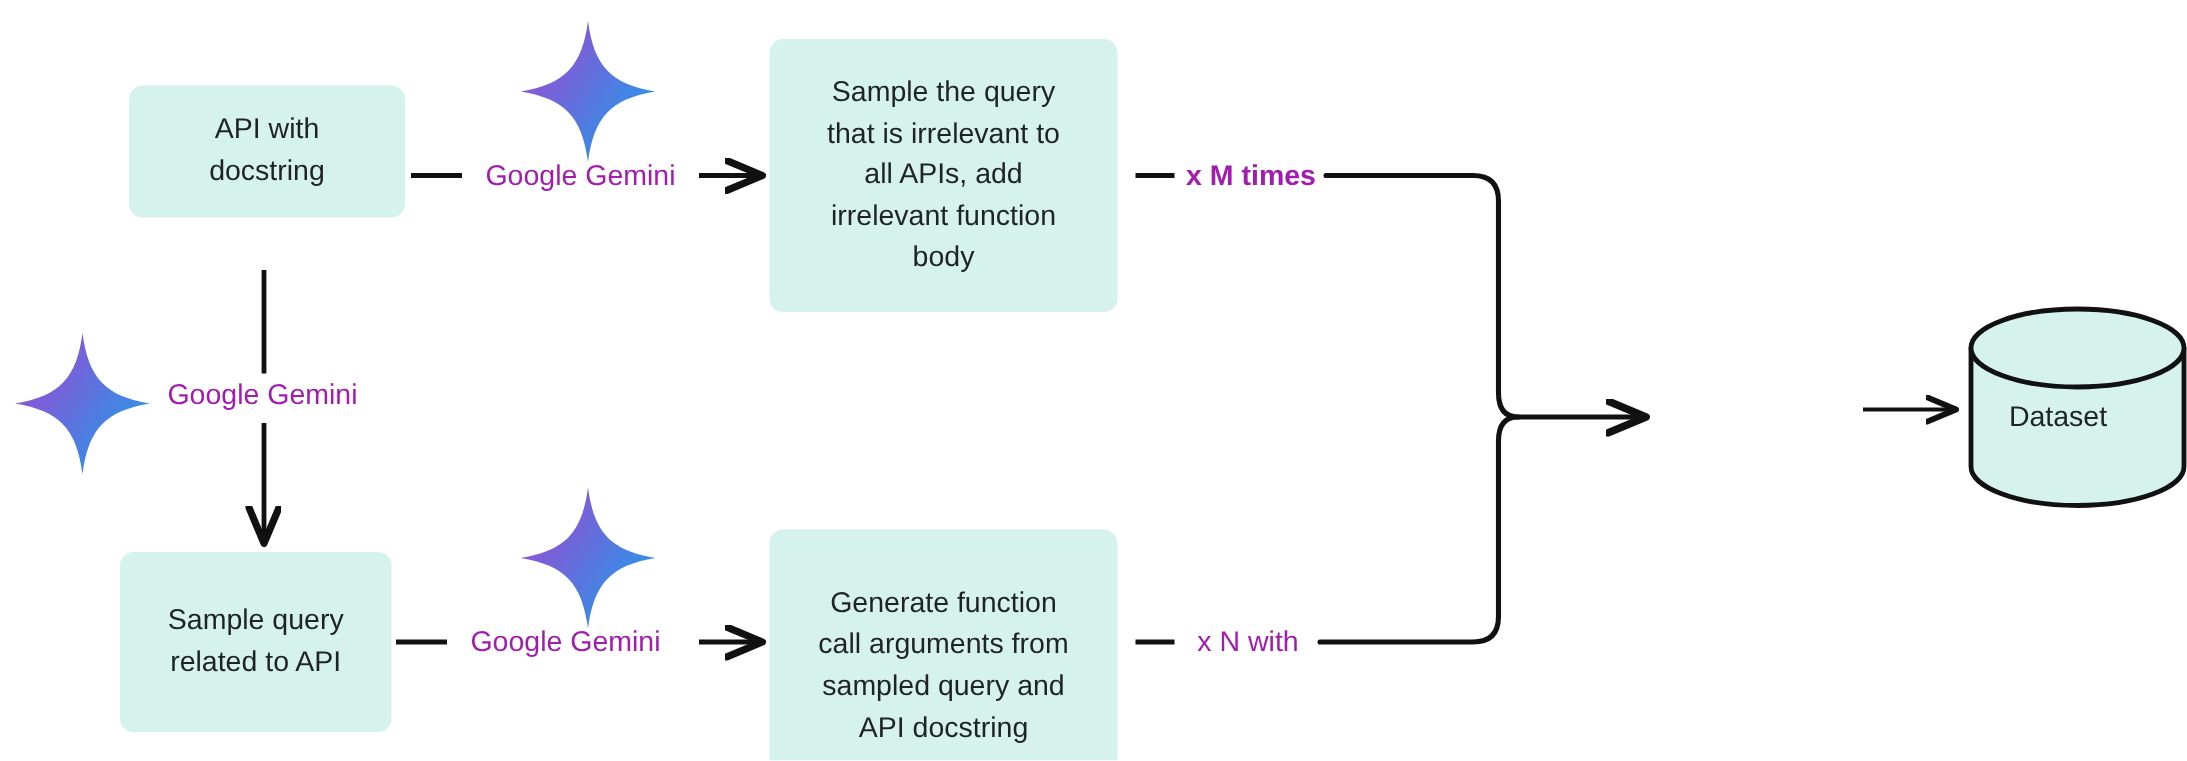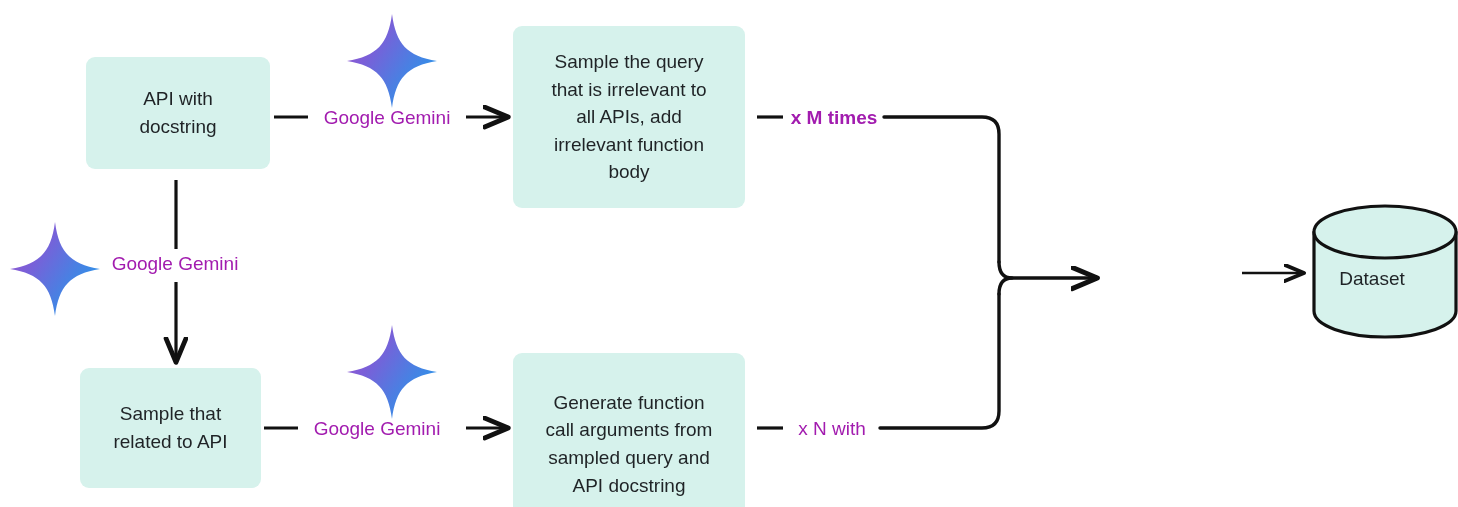--- a/index.html
+++ b/index.html
@@ -115,35 +115,35 @@
              C 51,286 40,274 10,269
              C 40,264 51,252 55,222 Z" fill="url(#gemGrad)"></path>
 
     <path d="M 392,325
              C 396,355 407,367 437,372
              C 407,377 396,389 392,419
              C 388,389 377,377 347,372
              C 377,367 388,355 392,325 Z" fill="url(#gemGrad)"></path>
   </svg>
 
-  <div class="node" style="left:86px; top:57px; width:184px; height:112px;">
+  <div class="node" style="left:86px; top:57px; width:184px; height:88px;">
     <span>API with
 docstring</span>
   </div>
 
   <div class="node" style="left:513px; top:26px; width:232px; height:182px;">
     <span>Sample the query
 that is irrelevant to
 all APIs, add
 irrelevant function
 body</span>
   </div>
 
   <div class="node" style="left:80px; top:368px; width:181px; height:120px;">
-    <span>Sample that
+    <span>Sample query
 related to API</span>
   </div>
 
   <div class="node" style="left:513px; top:353px; width:232px; height:182px;">
     <span>Generate function
 call arguments from
 sampled query and
 API docstring</span>
   </div>
 

